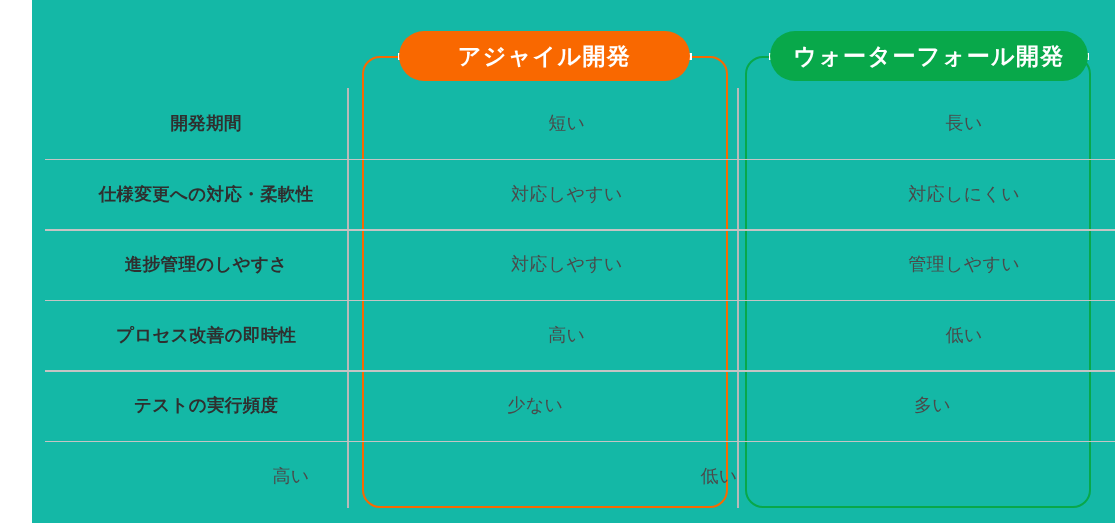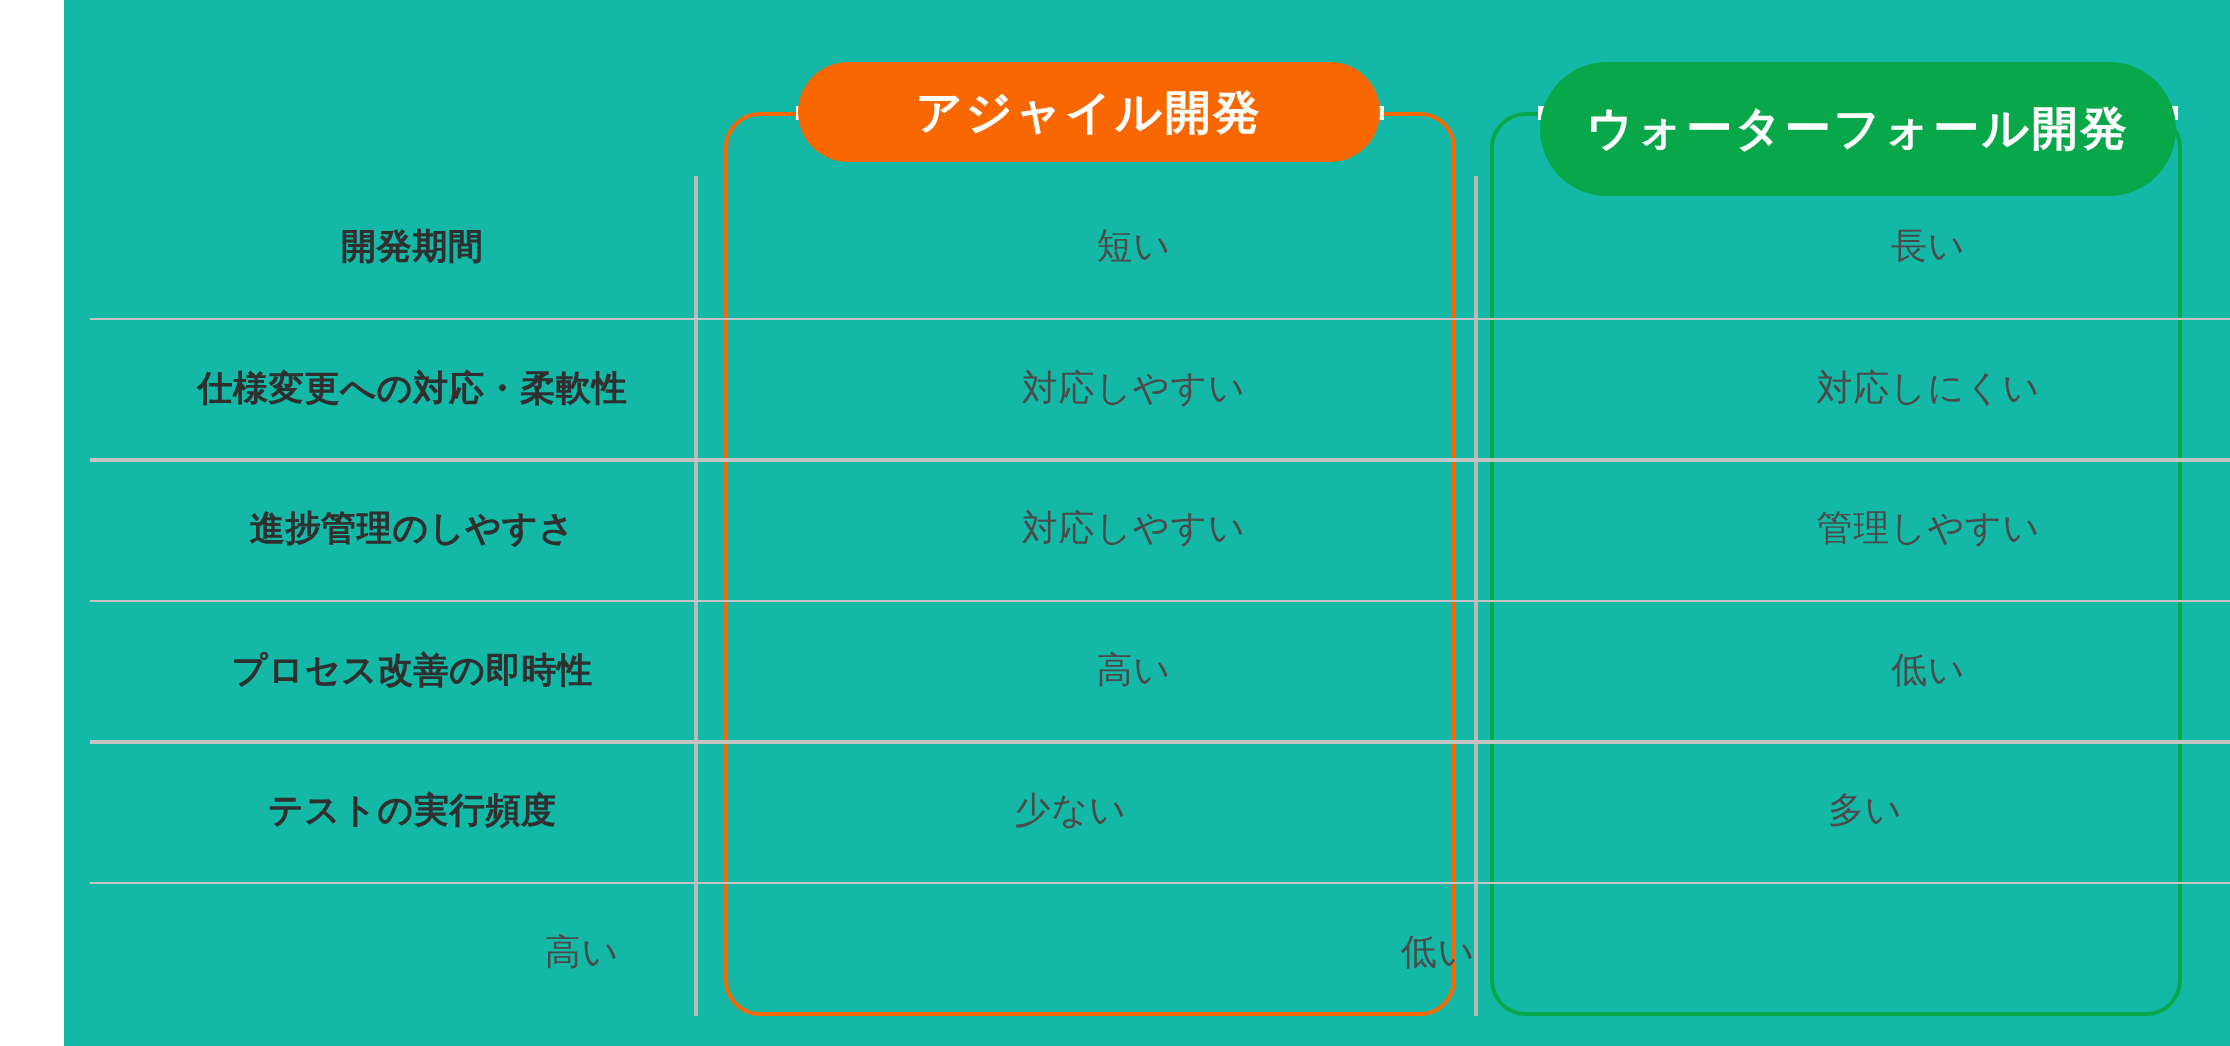--- a/index.html
+++ b/index.html
@@ -79,21 +79,21 @@
     top: 31px;
     width: 291px;
     height: 50px;
     background: #F96800;
     font-size: 23px;
   }
   .pill.waterfall {
     left: 738px;
     top: 31px;
     width: 318px;
-    height: 67px;
+    height: 50px;
     background: #08A84A;
     font-size: 23px;
   }
 
   
   .vsep {
     position: absolute;
     width: 1.6px;
     background: #b9b9b9;
     top: 88px;

